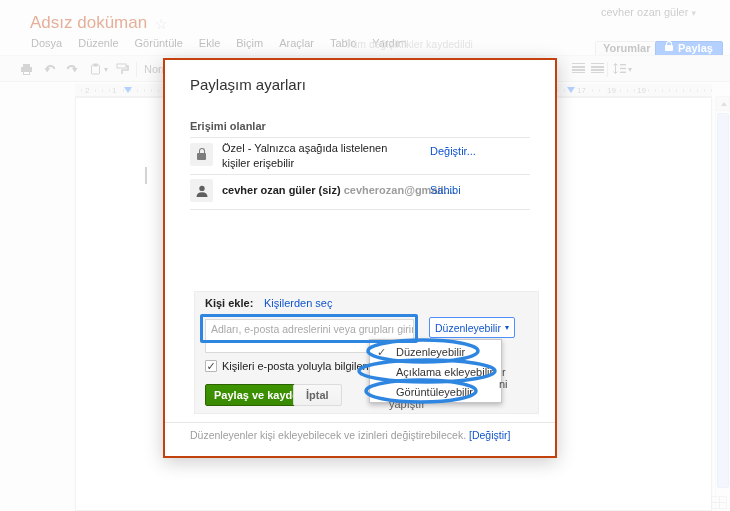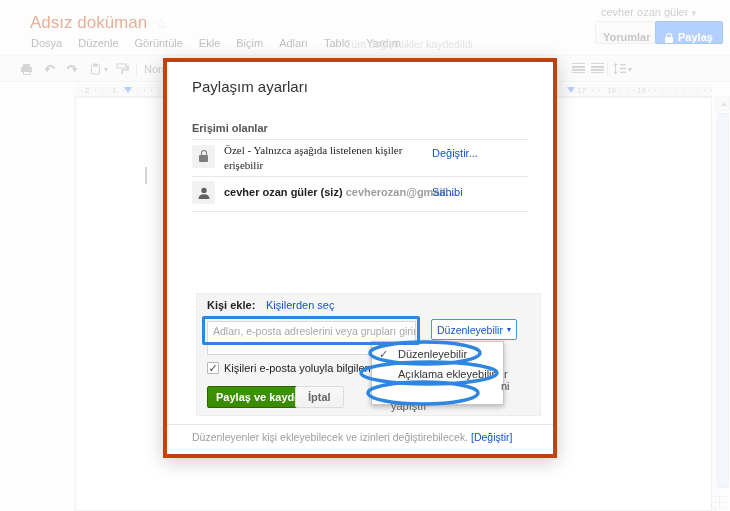--- a/index.html
+++ b/index.html
@@ -9,21 +9,21 @@
 
   
   .doc-title { position:absolute; left:30px; top:13px; font-size:17px; color:#c2410c; }
   .star { position:absolute; left:155px; top:16px; font-size:14px; color:#c4c4c4; }
   .menubar { position:absolute; left:31px; top:37px; display:flex; gap:16px; font-size:11px; color:#666; }
   .menubar span { cursor:default; }
   .saved-status { position:absolute; left:345px; top:38px; font-size:10.5px; color:#bcbcbc; }
   .account { position:absolute; right:34px; top:6px; font-size:11px; color:#888; }
   .account .arr { font-size:9px; color:#aaa; }
 
-  .btn { position:absolute; height:23px; display:inline-flex; align-items:flex-end; border-radius:2px; font-size:11px; font-weight:bold; }
+  .btn { position:absolute; height:23px; display:inline-flex; align-items:flex-start; border-radius:2px; font-size:11px; font-weight:bold;margin-top:20px; }
   .btn-comments { left:595px; top:21px; padding:0 7px; background:linear-gradient(#f8f8f8,#f1f1f1); border:1px solid #dcdcdc; color:#777; gap:4px; }
   .btn-share { left:655px; top:21px; padding:0 9px; background:#4d90fe; border:1px solid #3079ed; color:#fff; gap:5px; }
   .lock-w { position:relative; width:8px; height:6px; background:#fff; border-radius:1px; margin-top:3px; }
   .lock-w:before { content:""; position:absolute; top:-4px; left:1px; width:4px; height:4px; border:1.5px solid #fff; border-bottom:none; border-radius:3px 3px 0 0; }
 
   .toolbar { position:absolute; left:0; top:55px; width:730px; height:27px; background:#f6f6f6; border-top:1px solid #ededed; border-bottom:1px solid #e4e4e4; }
   .ticon { position:absolute; top:7px; }
   .tsep { position:absolute; top:6px; width:1px; height:15px; background:#dcdcdc; }
   .style-label { position:absolute; left:144px; top:7px; font-size:11px; color:#8a8a8a; }
   .bars { width:13px; height:10px; background:repeating-linear-gradient(#a0a0a0 0 1.4px, transparent 1.4px 3.1px); }
@@ -44,32 +44,32 @@
   .sb-thumb { position:absolute; top:17px; left:1px; width:12px; height:375px; background:#e3ebfb; border:1px solid #d3dff6; border-radius:2px; }
   .corner-widget { position:absolute; right:3px; bottom:2px; width:16px; height:13px; opacity:.55;
       background:linear-gradient(to right, transparent 7px, #c9c9c9 7px 8px, transparent 8px),
                  linear-gradient(to bottom, transparent 5px, #c9c9c9 5px 6px, transparent 6px);
       border:1px solid #d6d6d6; }
 
   .dim-overlay { position:absolute; inset:0; background:rgba(255,255,255,.58); z-index:10; }
 
   
   .modal { position:absolute; left:163px; top:58px; width:394px; height:400px; background:#fff;
-           border:4px solid #c2410c; box-shadow:0 4px 18px rgba(0,0,0,.2); z-index:20; }
+           border:2px solid #c2410c; box-shadow:0 4px 18px rgba(0,0,0,.2); z-index:20; }
   .dlg-title { position:absolute; left:25px; top:16px; font-size:15px; color:#333; }
   .access-header { position:absolute; left:25px; top:60px; font-size:11px; font-weight:bold; color:#555; }
   .dlg-divider { position:absolute; left:25px; right:25px; height:1px; background:#e8e8e8; }
   .full-divider { position:absolute; left:0; right:0; height:1px; background:#e5e5e5; }
 
   .icon-box { position:absolute; left:25px; width:23px; height:23px; background:#f1f1f1; border-radius:2px;
               display:flex; align-items:center; justify-content:center; }
   .lock-g { position:relative; width:9px; height:7px; background:#7d7d7d; border-radius:1px; margin-top:4px; }
   .lock-g:before { content:""; position:absolute; top:-5px; left:1.5px; width:4px; height:5px; border:1.6px solid #7d7d7d; border-bottom:none; border-radius:3px 3px 0 0; }
 
-  .row-text { position:absolute; left:57px; width:185px; font-size:11px; line-height:15px; color:#222;font-family:Liberation Serif, serif; }
+  .row-text { position:absolute; left:57px; width:185px; font-size:11px; line-height:15px; color:#222; }
   .row-link { position:absolute; left:265px; font-size:11px; color:#15c; cursor:pointer; }
   .owner-name { position:absolute; left:57px; font-size:11px; font-weight:bold; color:#222; }
   .owner-email { font-weight:bold; color:#9d9d9d; }
 
   .add-box { position:absolute; left:29px; top:231px; width:345px; height:123px; background:#f5f5f5; border:1px solid #ededed; }
   .add-label { position:absolute; left:40px; top:237px; font-size:11px; font-weight:bold; color:#222; }
   .select-link { position:absolute; left:99px; top:237px; font-size:11px; color:#15c; cursor:pointer; }
   .people-input { position:absolute; left:40px; top:259px; width:209px; height:34px; background:#fff; border:1px solid #d9d9d9; overflow:hidden; }
   .people-input .ph { display:block; padding:3px 5px; font-size:10.5px; color:#a8a8a8; white-space:nowrap; }
   .annot-rect { position:absolute; left:35px; top:254px; width:218px; height:29px; border:3px solid #2e86e0; border-radius:2px; z-index:35; pointer-events:none; }
@@ -113,21 +113,21 @@
 
   <div class="doc-title">Adsız doküman</div>
   <div class="star">☆</div>
 
   <div class="menubar">
     <span>Dosya</span>
     <span>Düzenle</span>
     <span>Görüntüle</span>
     <span>Ekle</span>
     <span>Biçim</span>
-    <span>Adları</span>
+    <span>Araçlar</span>
     <span>Tablo</span>
     <span>Yardım</span>
   </div>
   <div class="saved-status">Tüm değişiklikler kaydedildi</div>
 
   <div class="account">
     <span>cevher ozan güler</span>
     <span class="arr">▾</span>
   </div>
   <div class="btn btn-comments">
@@ -262,20 +262,23 @@
     <span class="frag frag-c">yapıştır</span>
 
     <div class="perm-menu">
       <div class="perm-item">
         <span class="chk">✓</span>
         <span>Düzenleyebilir</span>
       </div>
       <div class="perm-item">
         <span>Açıklama ekleyebilir</span>
       </div>
+      <div class="perm-item">
+        <span>Görüntüleyebilir</span>
+      </div>
     </div>
 
     <svg class="annot-svg" viewBox="0 0 394 400">
       <ellipse cx="258" cy="291" rx="55" ry="11"></ellipse>
       <ellipse cx="262" cy="311" rx="68" ry="11"></ellipse>
       <ellipse cx="256" cy="331" rx="55" ry="11"></ellipse>
     </svg>
   </div>
 
 </div>

